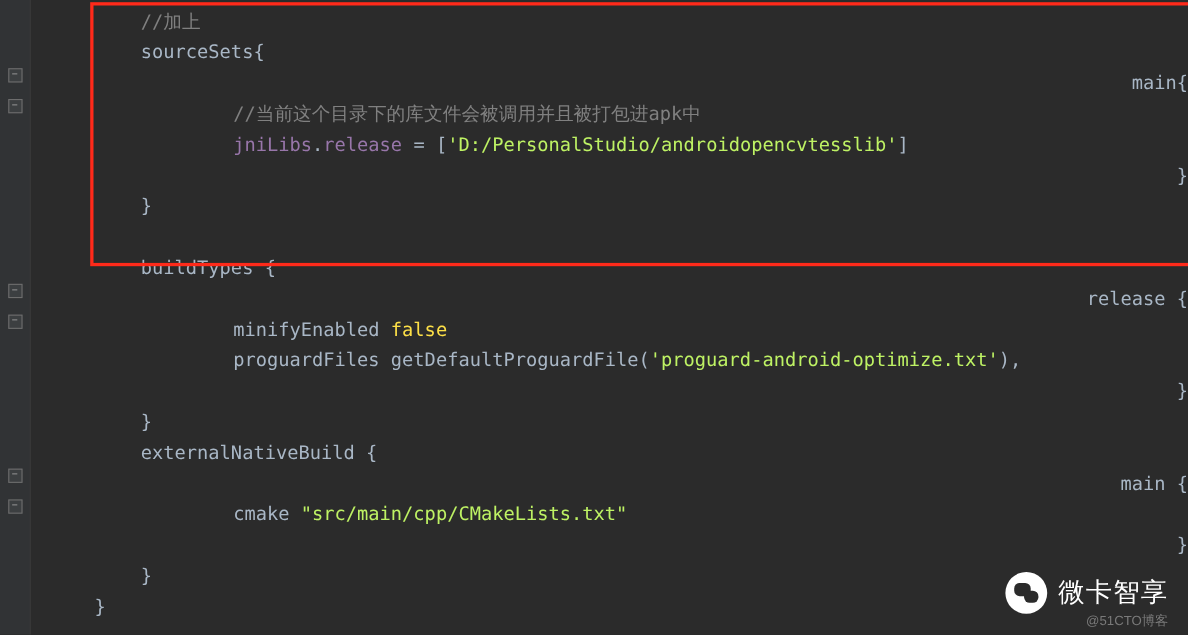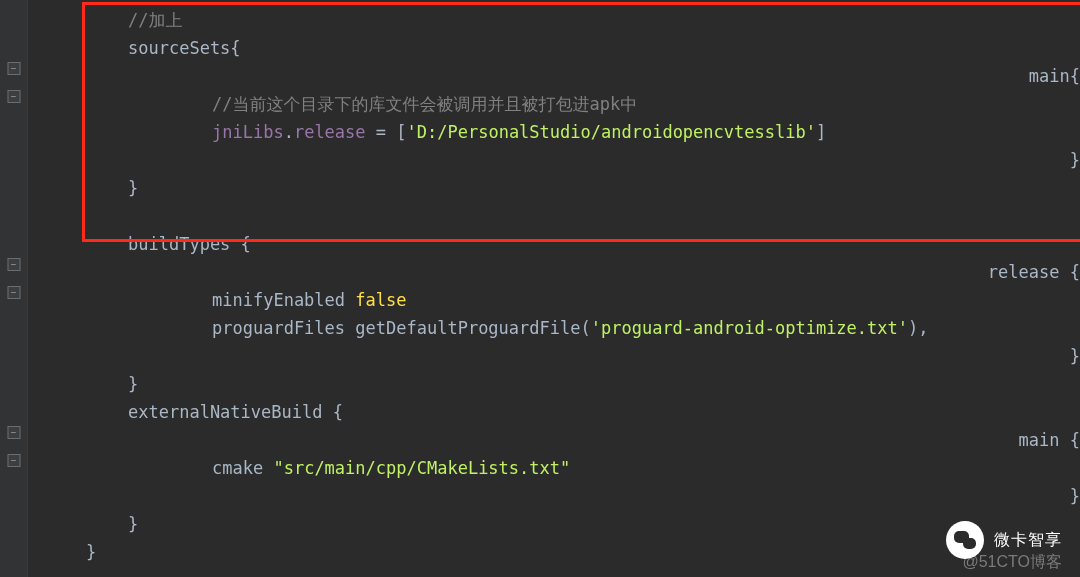--- a/index.html
+++ b/index.html
@@ -104,31 +104,31 @@
   .bubble-front {
     position: absolute;
     width: 13px; height: 11px;
     background: #2b2b2b;
     border-radius: 5px;
     right: 0; bottom: 0;
   }
   .watermark-text {
     color: #ffffff;
     font-family: "Microsoft YaHei", sans-serif;
-    font-size: 16px;
+    font-size: 24px;
     font-weight: 500;
     letter-spacing: 1px;
   }
   .sub-watermark {
     position: absolute;
     right: 18px;
     bottom: 2px;
     color: #7a7a7a;
     font-family: "Microsoft YaHei", sans-serif;
-    font-size: 16px;
+    font-size: 12px;
   }
 
   .indent1 { padding-left: 58px; }
   .indent2 { padding-left: 100px; }
   .indent3 { padding-left: 142px; text-align: right; }
   .indent4 { padding-left: 184px; }
 </style>
 </head>
 <body>
 

